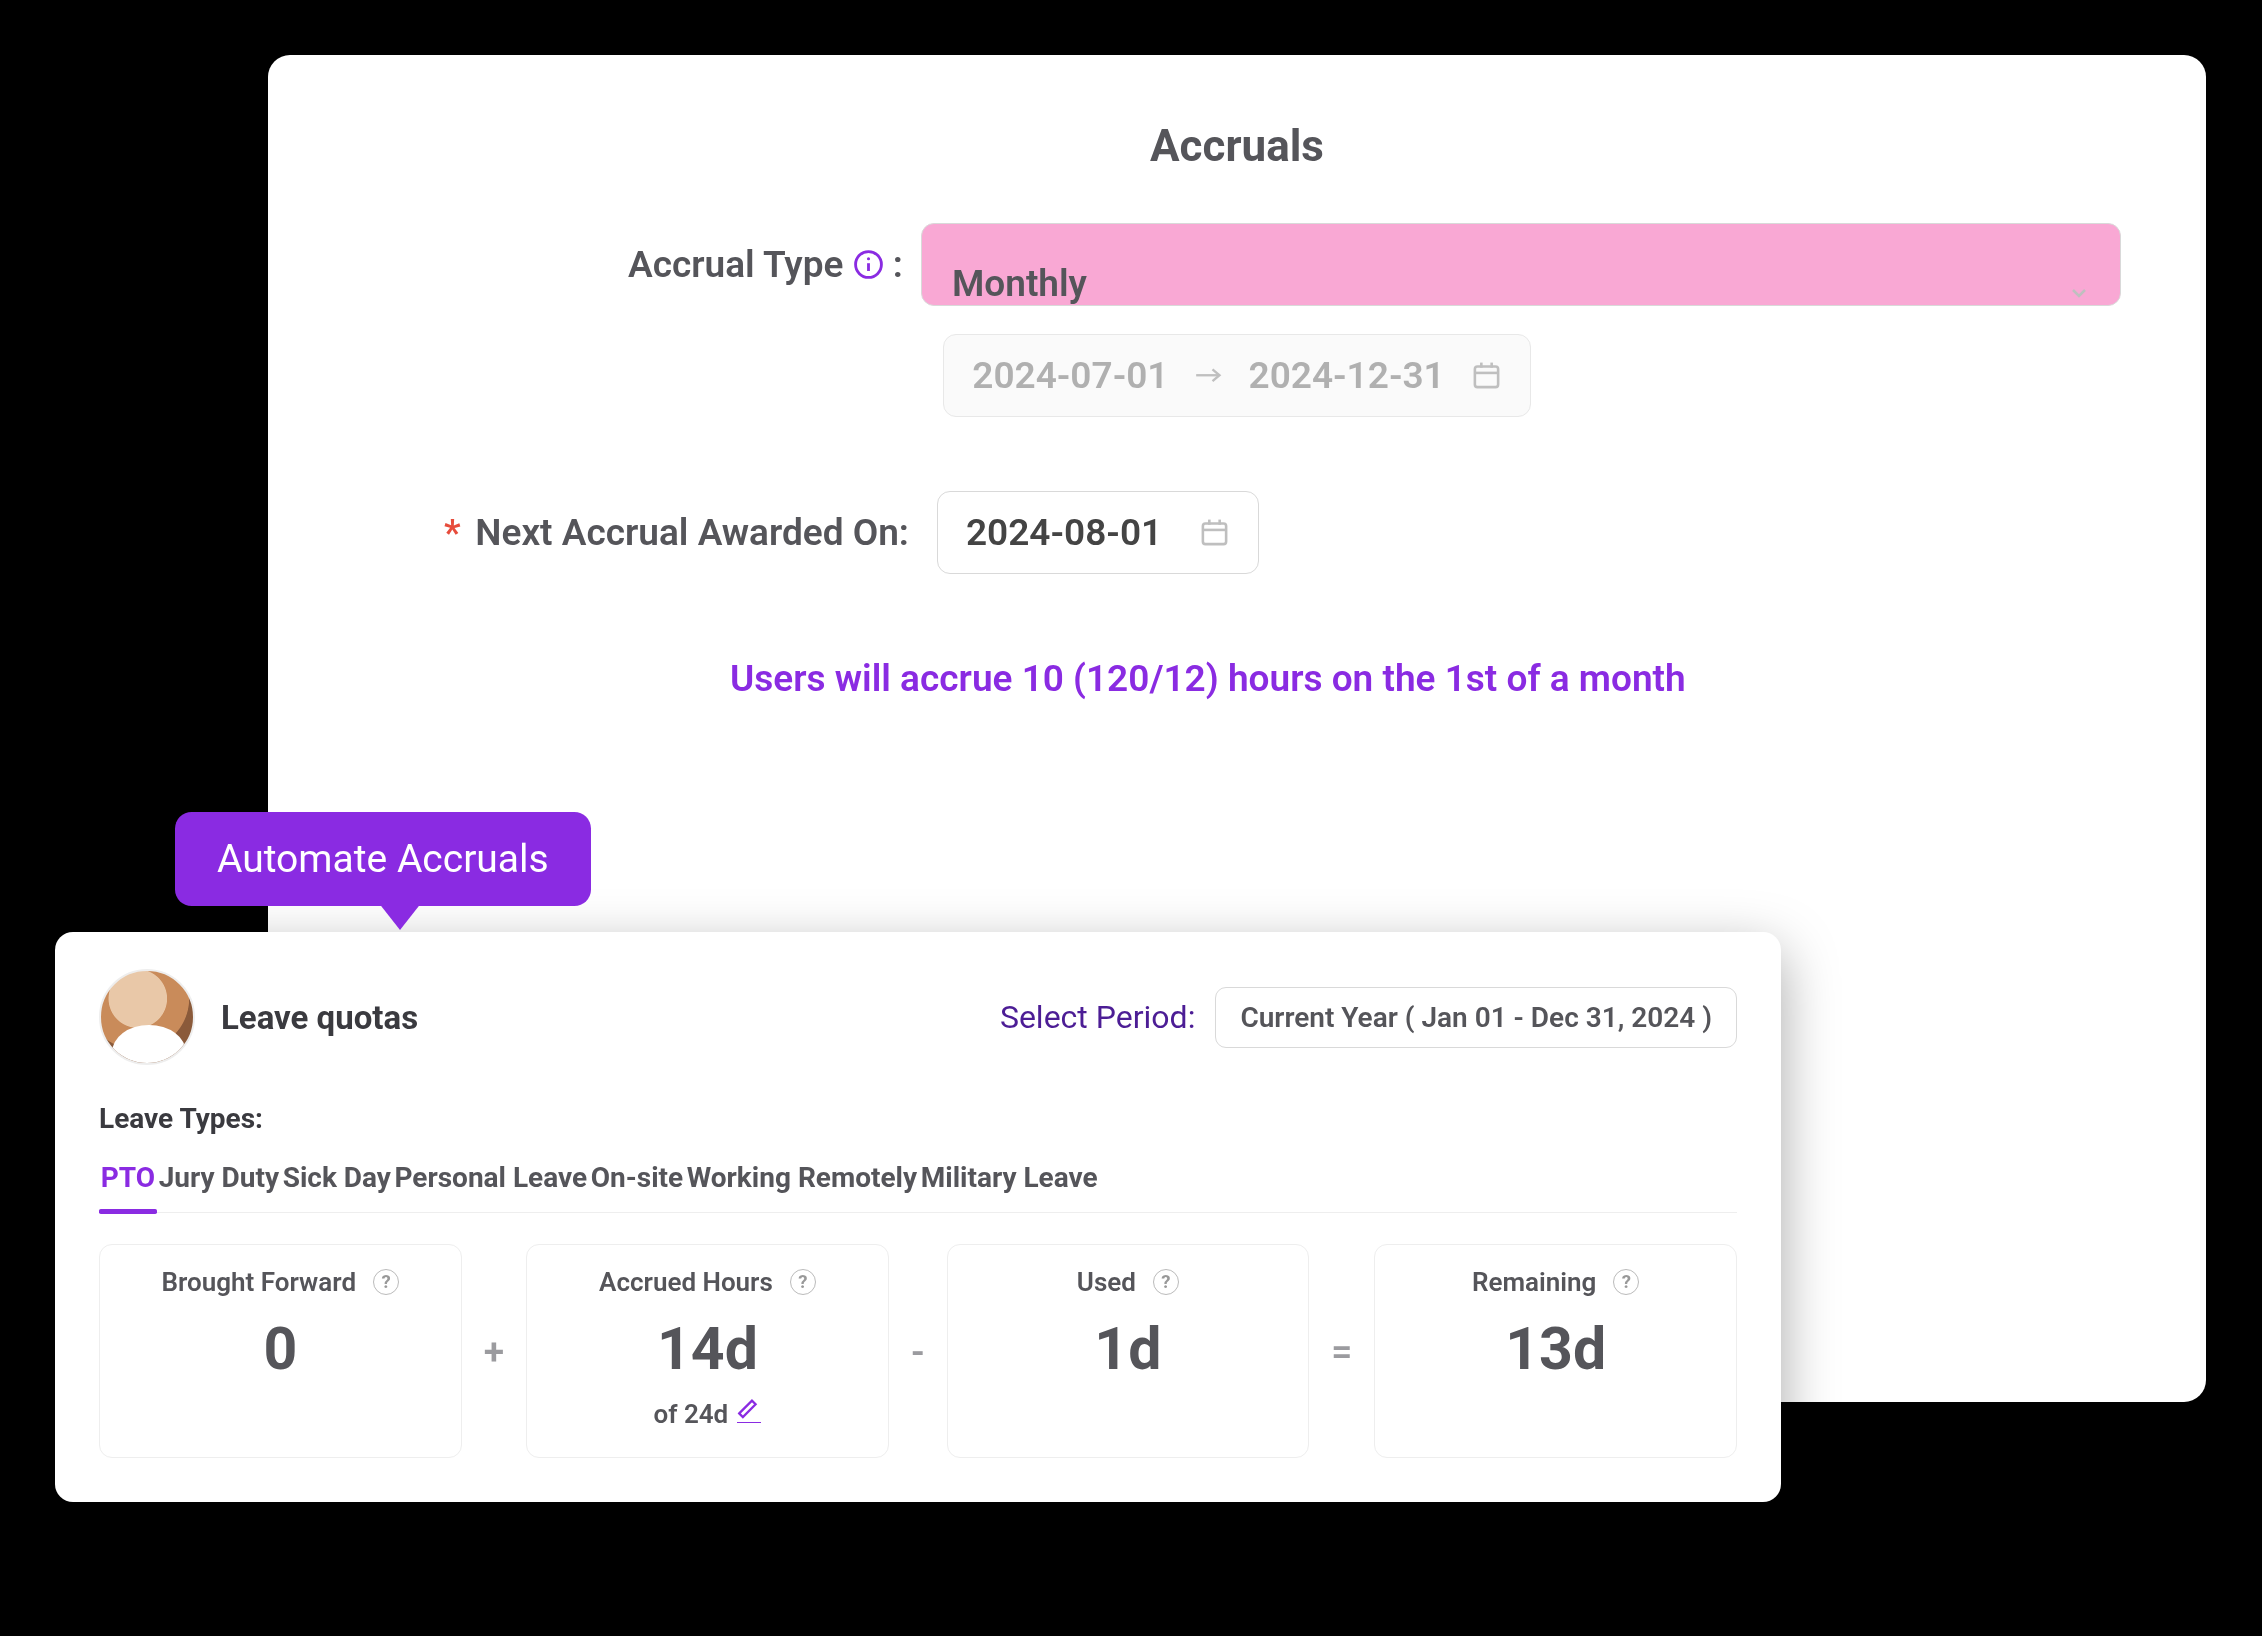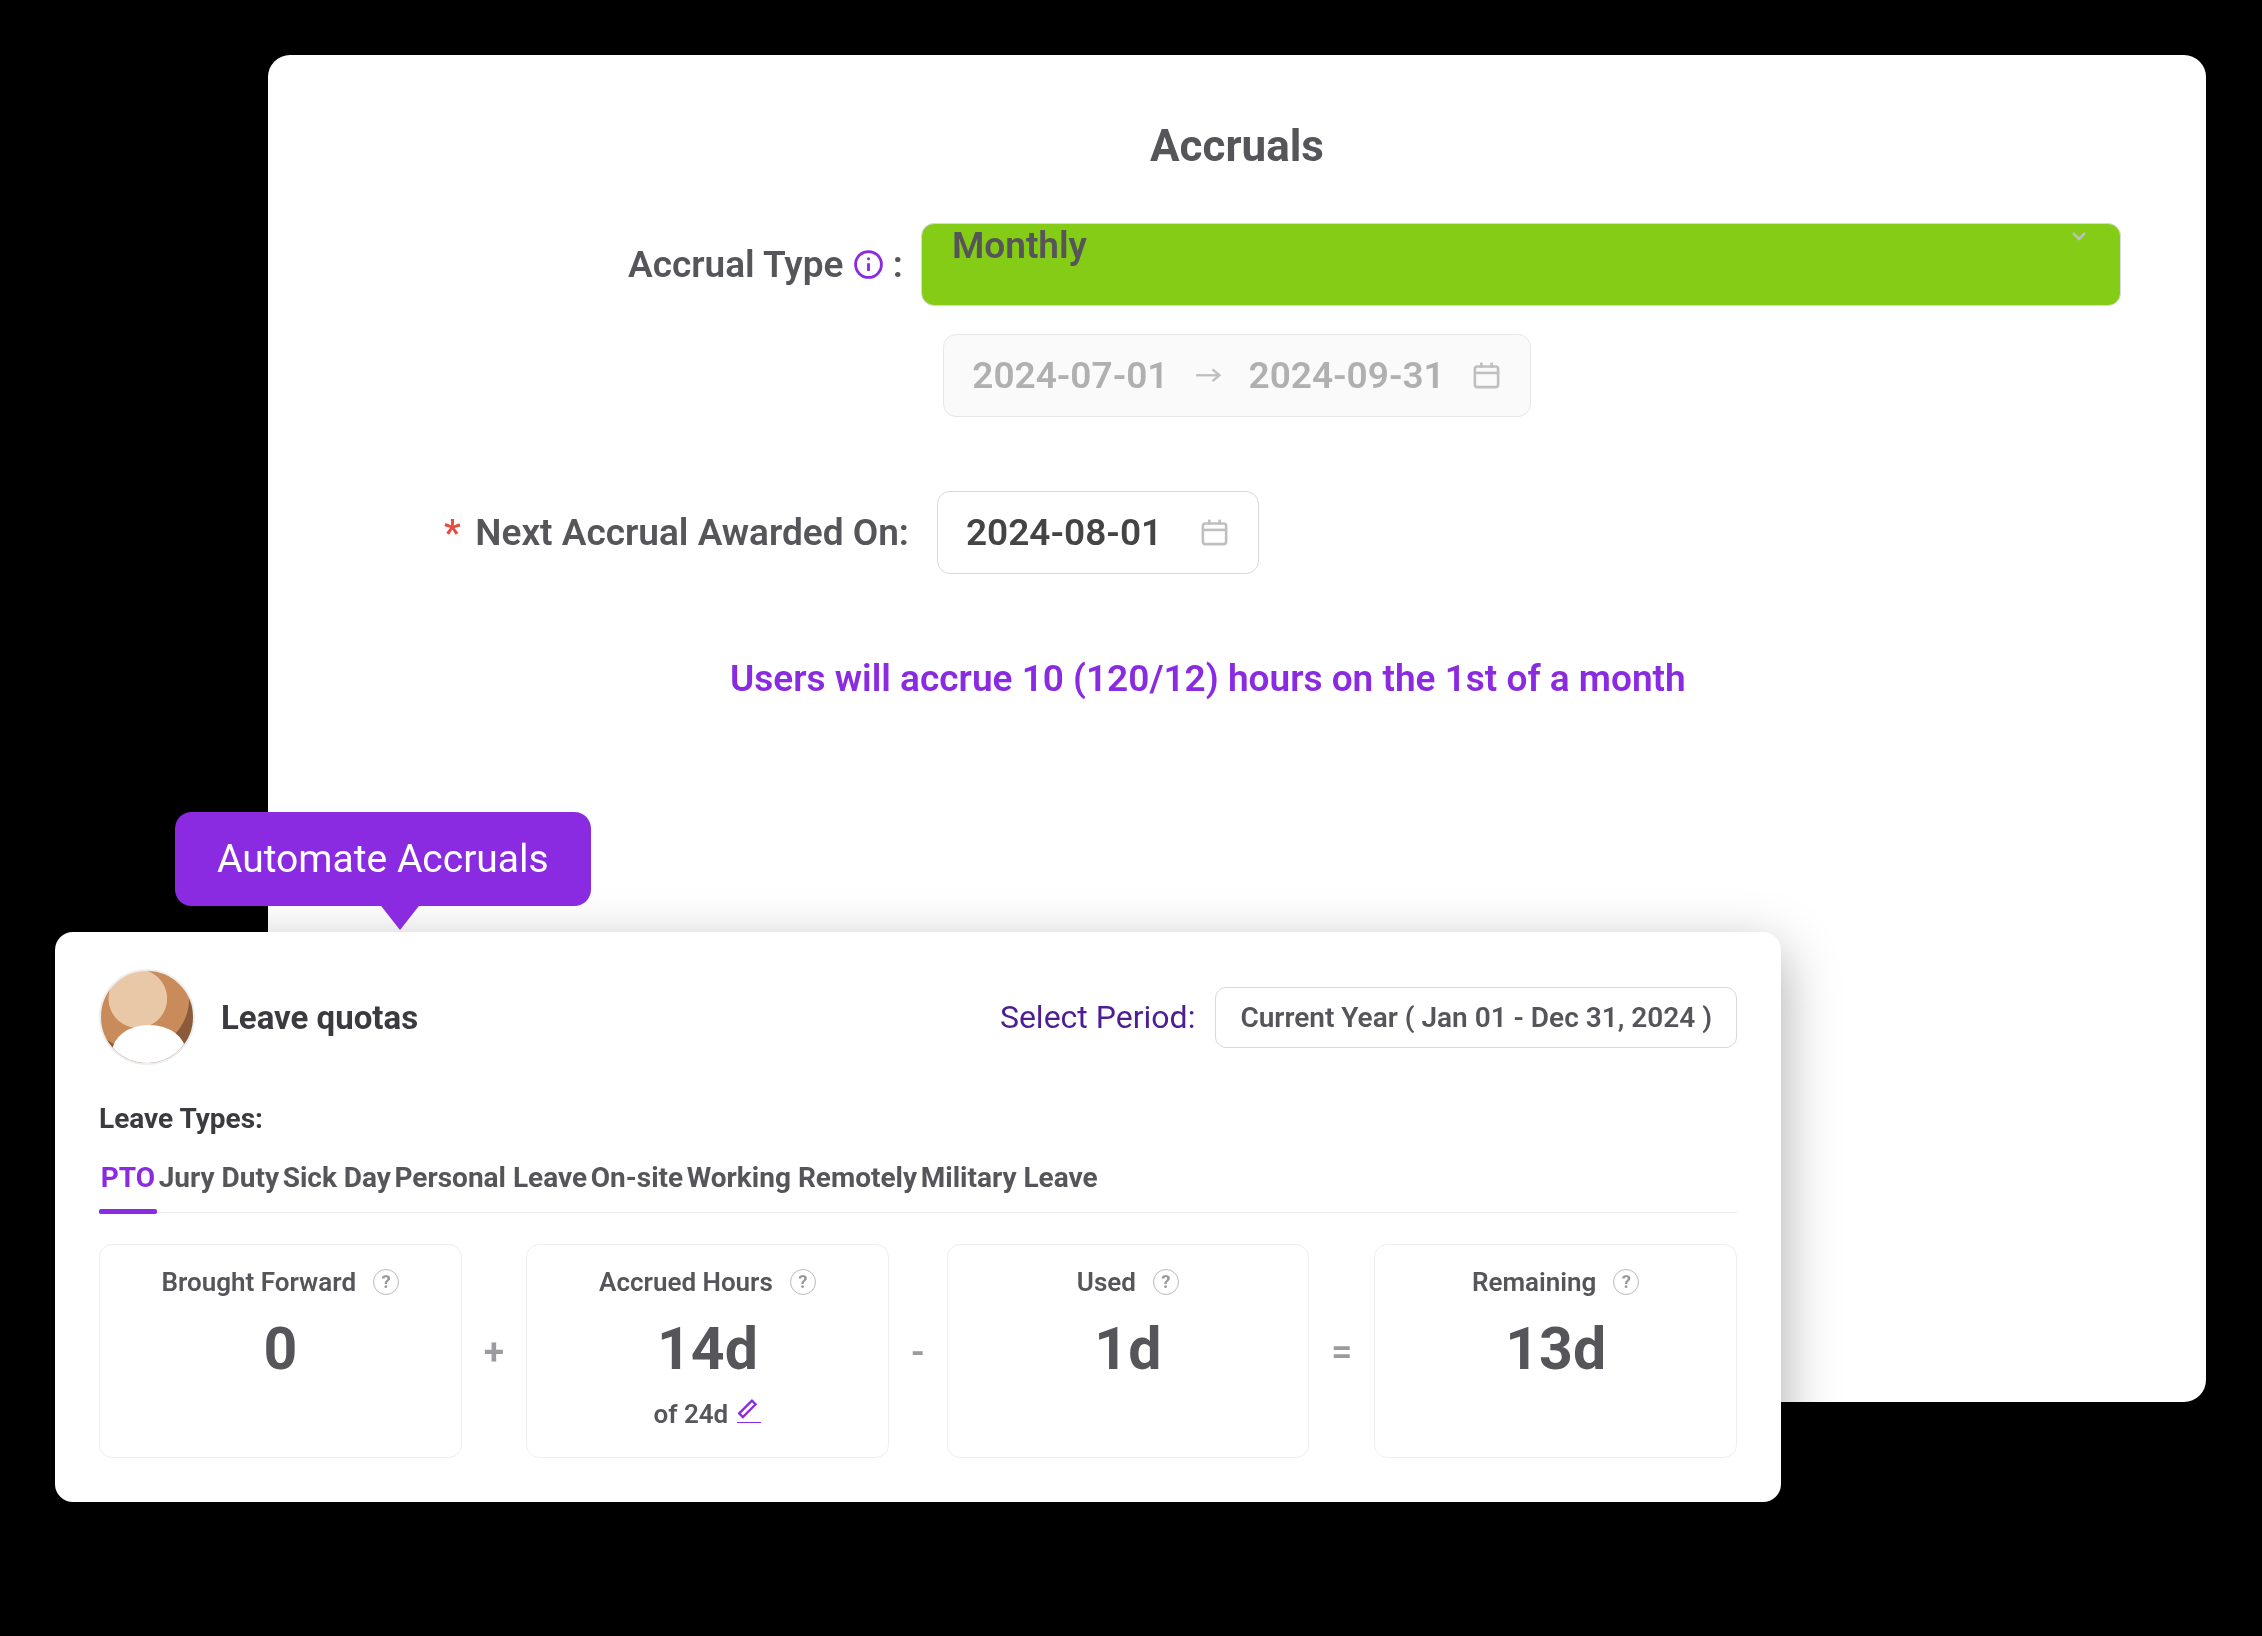--- a/index.html
+++ b/index.html
@@ -52,27 +52,27 @@
     display: inline-flex;
     width: 31px; height: 31px;
     align-items: center; justify-content: center;
   }
   .select-field {
     flex: 1;
     height: 83px;
     border: 1.8px solid #d9d9d9;
     border-radius: 13px;
     display: flex;
-    align-items: flex-start;
+    align-items: flex-end;
     justify-content: space-between;
     padding: 0 29.5px;
     font-size: 37px;
     font-weight: 600;
     color: #55555a;
-    background: #84cc16;
+    background: #f9a8d4;
     cursor: pointer;
   }
   .chevron-down {
     width: 24px; height: 24px;
     color: #bfbfbf;
   }
   .help-text {
     font-size: 35px;
     color: #9b9b9f;
     font-weight: 600;
@@ -325,21 +325,21 @@
     </div>
 
 
     <div class="form-row center" style="gap:28px; margin-bottom:74px;">
       <div class="date-range-field">
         <span>2024-07-01</span>
         <svg class="arrow-icon" viewBox="0 0 24 12" fill="none" stroke="currentColor" stroke-width="2">
             <line x1="1" y1="6" x2="20" y2="6"></line>
             <polyline points="15 1 21 6 15 11"></polyline>
           </svg>
-        <span>2024-09-31</span>
+        <span>2024-12-31</span>
         <svg class="cal-icon" viewBox="0 0 24 24" fill="none" stroke="currentColor" stroke-width="2">
             <rect x="3" y="5" width="18" height="16" rx="2"></rect>
             <line x1="3" y1="10" x2="21" y2="10"></line>
             <line x1="8" y1="2" x2="8" y2="6"></line>
             <line x1="16" y1="2" x2="16" y2="6"></line>
           </svg>
       </div>
     </div>
 
     <div class="form-row center" style="gap:28px; justify-content:flex-start; padding-left:102px;">

